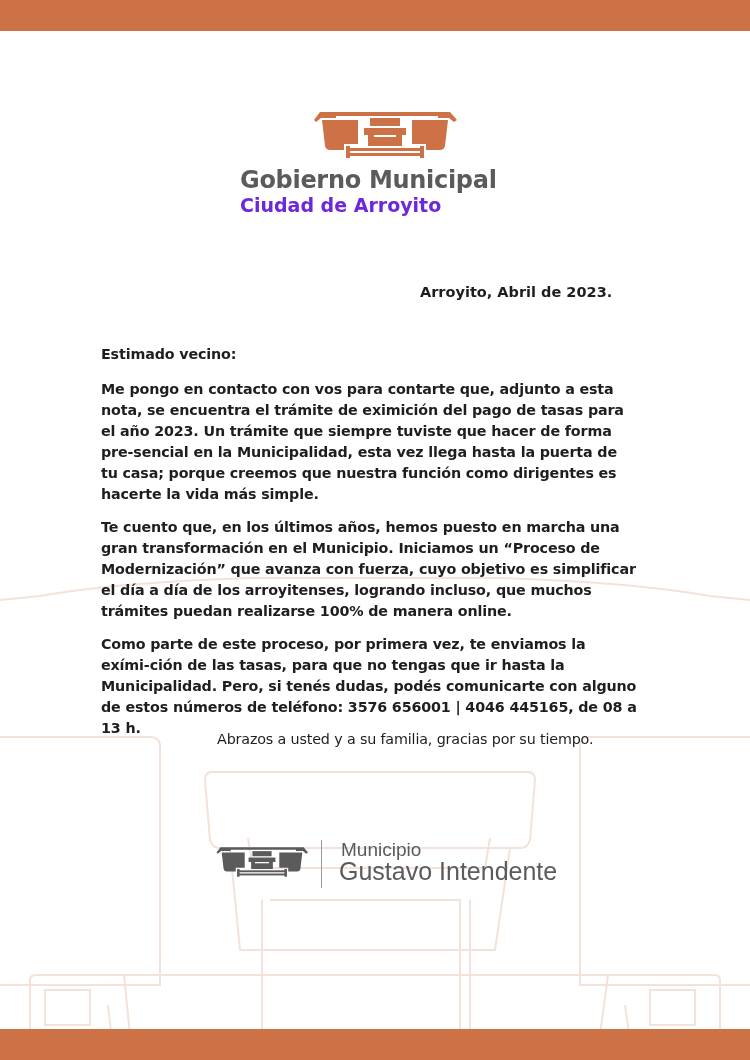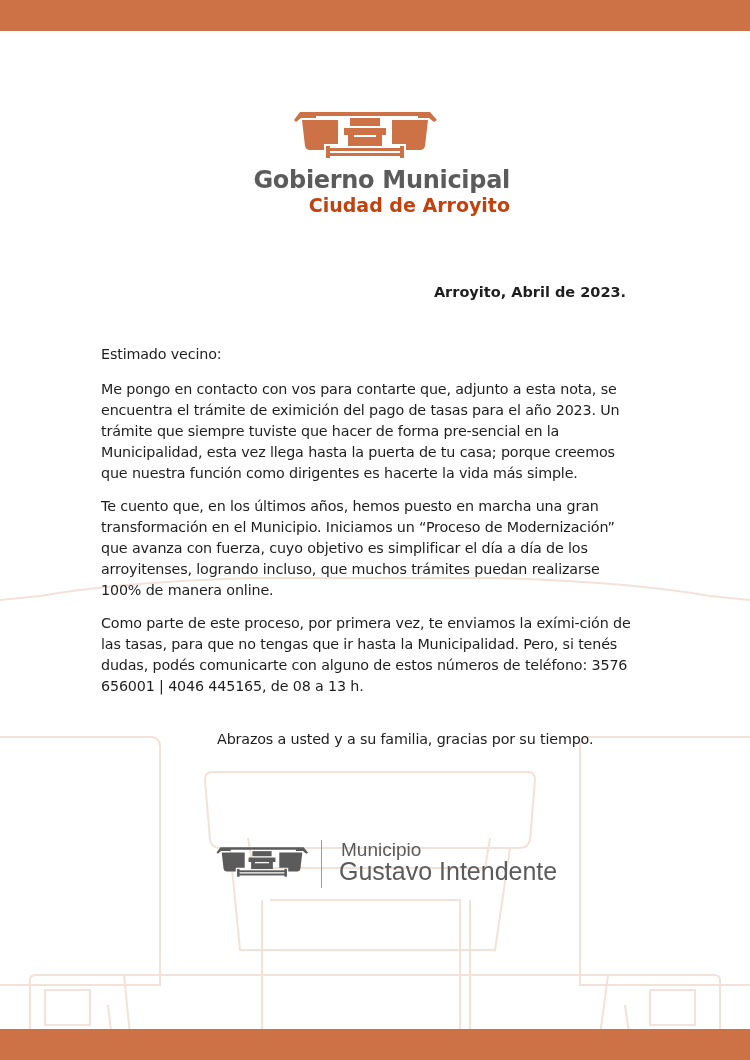--- a/index.html
+++ b/index.html
@@ -8,39 +8,39 @@
       background: #ffffff;
       font-family: "DejaVu Sans", sans-serif;
       color: #1e1e1e;
     }
     .bar { position: absolute; left: 0; width: 750px; background: #cd7246; }
     .bar.top { top: 0; height: 31px; }
     .bar.bottom { top: 1029px; height: 31px; }
 
     .watermark { position: absolute; left: 0; top: 0; width: 750px; height: 1060px; pointer-events: none; }
 
-    .logo { position: absolute; left: 220px; top: 110px; width: 290px; text-align: right; }
+    .logo { position: absolute; left: 240px; top: 110px; width: 290px; text-align: left; }
     .logo svg { display: block; margin: 0 auto; }
     .logo-title {
       font-family: "DejaVu Sans", sans-serif; font-weight: bold;
       font-size: 24px; color: #5b5b5b; letter-spacing: -0.3px;
       margin-top: 6px; line-height: 28px;
     }
     .logo-sub {
       font-family: "DejaVu Sans", sans-serif; font-weight: bold;
-      font-size: 19px; color: #c2410c; line-height: 22px; margin-top: 0px;
+      font-size: 19px; color: #6d28d9; line-height: 22px; margin-top: 0px;
     }
 
     .date {
-      position: absolute; left: 420px; top: 284px; width: 220px; text-align: center;
+      position: absolute; left: 420px; top: 284px; width: 220px; text-align: left;
       font-size: 14.5px; font-weight: bold; color: #1e1e1e;
     }
     .letter { position: absolute; left: 101px; top: 344px; width: 548px; }
     .letter p {
-      margin: 0 12px 12px 0; font-size: 14.3px; line-height: 21px; font-weight: normal;
+      margin: 0 12px 12px 0; font-size: 14.3px; line-height: 21px; font-weight: bold;
       color: #1e1e1e; letter-spacing: -0.15px;
     }
     .letter p.greeting { margin-bottom: 14px; }
     .closing {
       position: absolute; left: 217px; top: 731px;
       font-size: 14.3px; font-weight: normal; color: #1e1e1e; letter-spacing: -0.15px;
     }
 
     .signature { position: absolute; left: 214px; top: 840px; height: 50px; }
     .signature svg { position: absolute; left: 0; top: 6px; }

